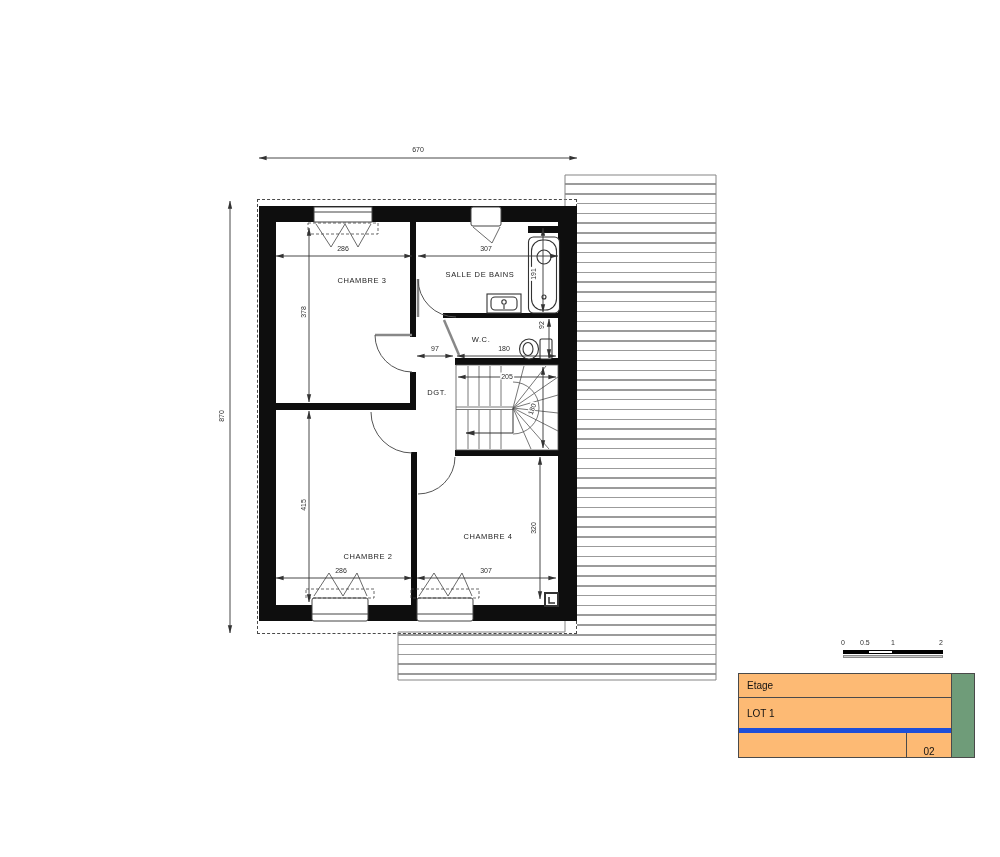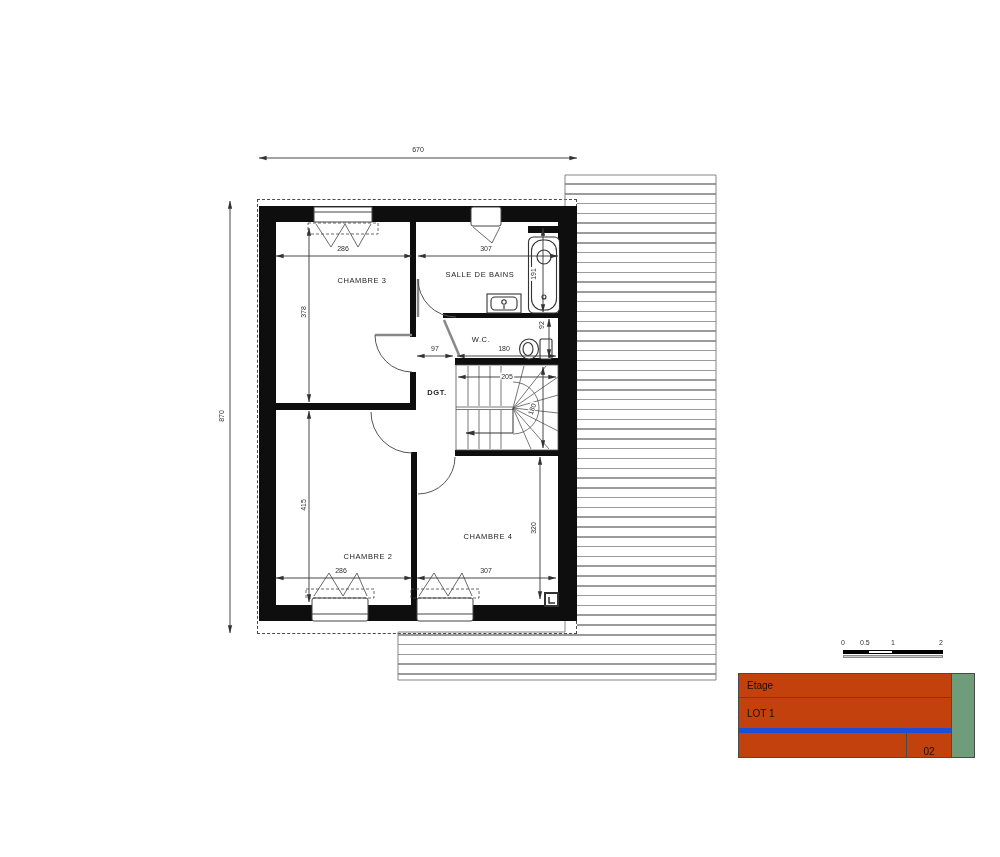--- a/index.html
+++ b/index.html
@@ -22,21 +22,21 @@
   
   #scalebar{position:absolute;left:840px;top:639px;width:110px;height:22px;font-size:7px;color:#333;}
   #scalebar .t{position:absolute;top:0;line-height:1;}
   #sb-top{position:absolute;left:3px;top:11px;width:100px;height:4px;display:flex;border:0.5px solid #000;box-sizing:border-box;}
   #sb-top .s1{width:25px;background:#000;}
   #sb-top .s2{width:25px;background:#fff;border-left:0.5px solid #000;border-right:0.5px solid #000;box-sizing:border-box;}
   #sb-top .s3{width:50px;background:#000;}
   #sb-bot{position:absolute;left:3px;top:15.5px;width:100px;height:3.5px;background:#c9c9c9;border:0.5px solid #8a8a8a;box-sizing:border-box;}
   
   #titleblock{position:absolute;left:738px;top:673px;width:237px;height:85px;border:1px solid #4a4a4a;
-              box-sizing:border-box;background:#c2410c;font-size:10px;color:#111;}
+              box-sizing:border-box;background:#fdba74;font-size:10px;color:#111;}
   #tb-green{position:absolute;right:0;top:0;width:23px;height:100%;background:#6f9c79;
             border-left:1px solid #4a4a4a;box-sizing:border-box;}
   .tb-row{position:absolute;left:0;width:212px;box-sizing:border-box;display:flex;align-items:center;padding-left:8px;}
   #tb-r1{top:0;height:24px;border-bottom:1px solid #4a4a4a;}
   #tb-r2{top:24px;height:35px;border-bottom:5px solid #1d4ed8;}
   #tb-r3{top:59px;height:24px;padding-left:0;}
   #tb-cell-num{position:absolute;left:167px;top:0;width:45px;height:100%;border-left:1px solid #4a4a4a;
                box-sizing:border-box;display:flex;align-items:flex-end;justify-content:center;}
 </style>
 </head>
@@ -202,21 +202,21 @@
   <div class="lbl" style="left:507px;top:376px;">205</div>
   <div class="lbl rot75" style="left:532px;top:409px;">180</div>
   <div class="lbl rot" style="left:303px;top:505px;">415</div>
   <div class="lbl rot" style="left:533px;top:528px;">320</div>
   <div class="lbl" style="left:341px;top:570px;">286</div>
   <div class="lbl" style="left:486px;top:570px;">307</div>
 
   <div class="room" style="left:362px;top:281px;">CHAMBRE 3</div>
   <div class="room" style="left:480px;top:275px;">SALLE DE BAINS</div>
   <div class="room" style="left:481px;top:340px;">W.C.</div>
-  <div class="room" style="left:437px;top:393px;font-weight:bold;">DGT.</div>
+  <div class="room" style="left:437px;top:393px;">DGT.</div>
   <div class="room" style="left:368px;top:557px;">CHAMBRE 2</div>
   <div class="room" style="left:488px;top:537px;">CHAMBRE 4</div>
 
   <div id="scalebar">
     <span class="t" style="left:1px;">0</span>
     <span class="t" style="left:20px;">0.5</span>
     <span class="t" style="left:51px;">1</span>
     <span class="t" style="left:99px;">2</span>
     <div id="sb-top">
       <div class="s1"></div>

